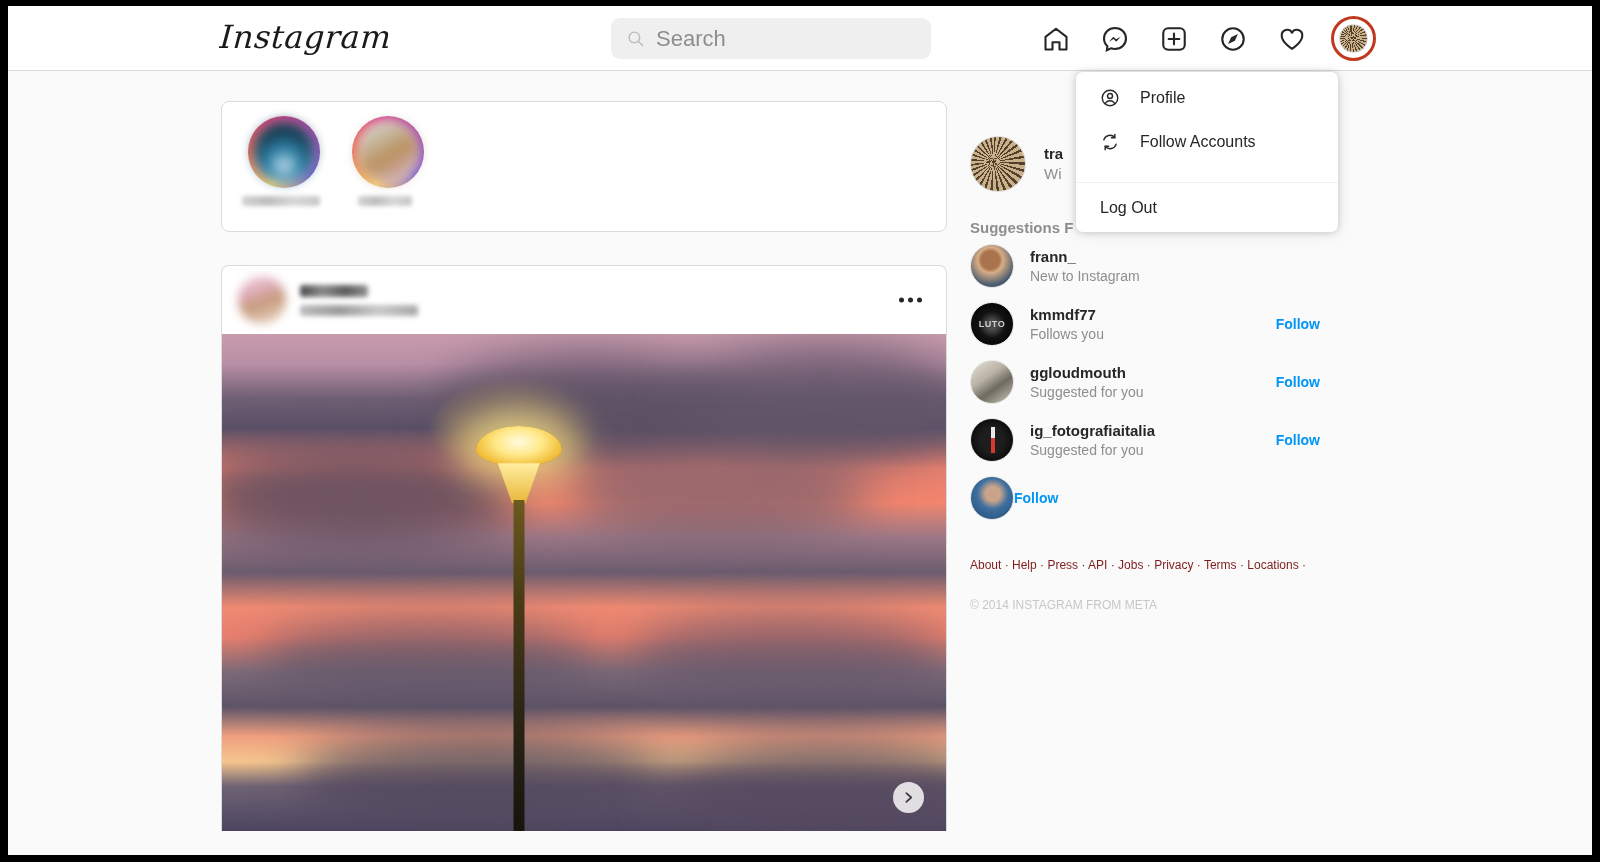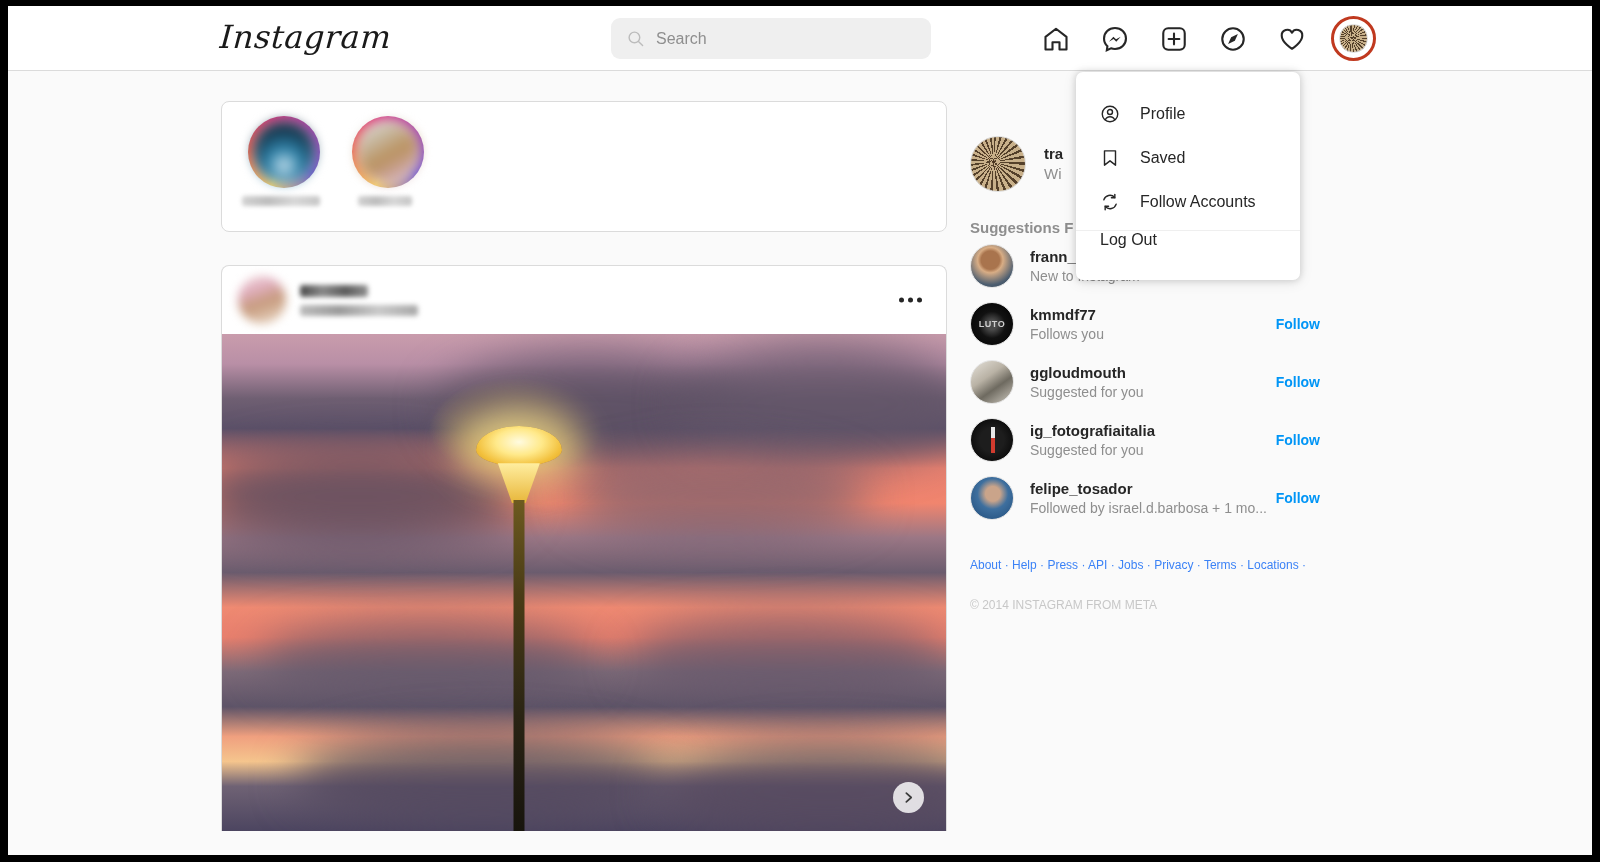--- a/index.html
+++ b/index.html
@@ -40,21 +40,21 @@
     width: 320px; height: 41px;
     background: #efefef;
     border-radius: 9px;
     display: flex; align-items: center;
     padding-left: 16px;
   }
   #search-box .mag { width: 17px; height: 17px; flex: none; opacity: .52; }
   #search-input {
     border: none; background: transparent; outline: none;
     font-family: "Liberation Sans", sans-serif;
-    font-size: 16px; color: #262626;
+    font-size: 22px; color: #262626;
     margin-left: 12px; width: 240px;
   }
   #search-input::placeholder { color: #8e8e8e; }
 
   #navicons {
     position: absolute; right: 222px; top: 0;
     height: 65px; display: flex; align-items: center; gap: 31px;
   }
   .navbtn { width: 28px; height: 28px; cursor: pointer; display:block; }
   .navbtn svg { display: block; }
@@ -185,54 +185,54 @@
   }
   .av-ggl { background: linear-gradient(145deg,#e6e2da 0%, #b9b2a5 38%, #6e6a60 62%, #cfcac0 100%); }
   .av-ig { background: radial-gradient(circle at 50% 50%, #1d1d1d 0 40%, #000 100%); position: relative; }
   .av-ig::after {
     content: ""; position: absolute; left: 47%; top: 18%;
     width: 4px; height: 64%; background: linear-gradient(180deg,#e8e8e8 0 42%, #d23b2e 42% 100%);
   }
   .av-fel { background: radial-gradient(circle at 52% 40%, #caa48a 0 22%, #3e6f9e 46%, #1e4a78 100%); }
 
   #footer { margin-top: 28px; width: 350px; }
-  #footer .links { font-size: 12px; color: #3b82f6; line-height: 1.85; }
+  #footer .links { font-size: 12px; color: #7f1d1d; line-height: 1.85; }
   #footer .links span { cursor: pointer; }
   #copy { margin-top: 22px; font-size: 12px; color: #c7c7c7; }
 
   
   #dropdown {
     position: absolute; left: 1068px; top: 66px;
-    width: 224px;
+    width: 262px;
     background: #ffffff;
     border-radius: 7px;
     box-shadow: 0 0 6px 1px rgba(0,0,0,.12), 0 2px 14px rgba(0,0,0,.10);
     z-index: 60;
-    padding: 20px 0 0 0;
+    padding: 4px 0 0 0;
     overflow: hidden;
   }
   .mi {
     display: flex; align-items: center;
     height: 44px; padding-left: 24px;
     cursor: pointer;
   }
   .mi .mi-ic { width: 20px; height: 20px; flex: none; display: block; }
   .mi .mi-lb { margin-left: 20px; font-size: 16px; color: #262626; }
   #mi-settings {
     position: relative;
     border: 4px solid #a31212;
     margin: 4px 2px 4px 1px;
     height: 44px;
     padding-left: 19px;
   }
   #mi-logout {
     border-top: 1px solid #efefef;
     height: 50px; padding-left: 24px;
-    display: flex; align-items: flex-start; cursor: pointer;
-    margin-top: 6px;
+    display: flex; align-items: center; cursor: pointer;
+    margin-top: 18px;
   }
   #mi-logout .mi-lb { margin-left: 0; font-size: 16px; color: #262626; }
 </style>
 </head>
 <body>
 
 <div id="frame">
 
   <div id="header">
 
@@ -393,24 +393,20 @@
       <span class="sugg-av av-ig"></span>
       <span class="sugg-txt">
         <span class="sugg-user" style="display:block">ig_fotografiaitalia</span>
         <span class="sugg-sub" style="display:block">Suggested for you</span>
       </span>
       <span class="follow">Follow</span>
     </div>
 
     <div class="sugg">
       <span class="sugg-av av-fel"></span>
-      <span class="sugg-txt">
-        <span class="sugg-user" style="display:block">felipe_tosador</span>
-        <span class="sugg-sub" style="display:block">Followed by israel.d.barbosa + 1 mo...</span>
-      </span>
       <span class="follow">Follow</span>
     </div>
 
     <div id="footer">
       <div class="links">
         <span>About</span> ·
         <span>Help</span> ·
         <span>Press</span> ·
         <span>API</span> ·
         <span>Jobs</span> ·
@@ -426,26 +422,20 @@
 
     <div class="mi">
       <svg class="mi-ic" viewBox="0 0 24 24" fill="none" stroke="#262626" stroke-width="1.7">
         <circle cx="12" cy="12" r="9.3"></circle>
         <circle cx="12" cy="9.6" r="3"></circle>
         <path d="M6.2 19.4a6.2 6.2 0 0 1 11.6 0"></path>
       </svg>
       <span class="mi-lb">Profile</span>
     </div>
 
-    <div class="mi">
-      <svg class="mi-ic" viewBox="0 0 24 24" fill="none" stroke="#262626" stroke-width="1.7" stroke-linejoin="round">
-        <path d="M5.4 3.4h13.2v17.2L12 15.4 5.4 20.6z"></path>
-      </svg>
-      <span class="mi-lb">Saved</span>
-    </div>
 
 
     <div class="mi">
       <svg class="mi-ic" viewBox="0 0 24 24" fill="none" stroke="#262626" stroke-width="1.7" stroke-linecap="round">
         <path d="M4.6 9.4A7.6 7.6 0 0 1 17.6 6.6"></path>
         <polyline points="17.8,2.8 17.8,6.9 13.7,6.9"></polyline>
         <path d="M19.4 14.6A7.6 7.6 0 0 1 6.4 17.4"></path>
         <polyline points="6.2,21.2 6.2,17.1 10.3,17.1"></polyline>
       </svg>
       <span class="mi-lb">Follow Accounts</span>

